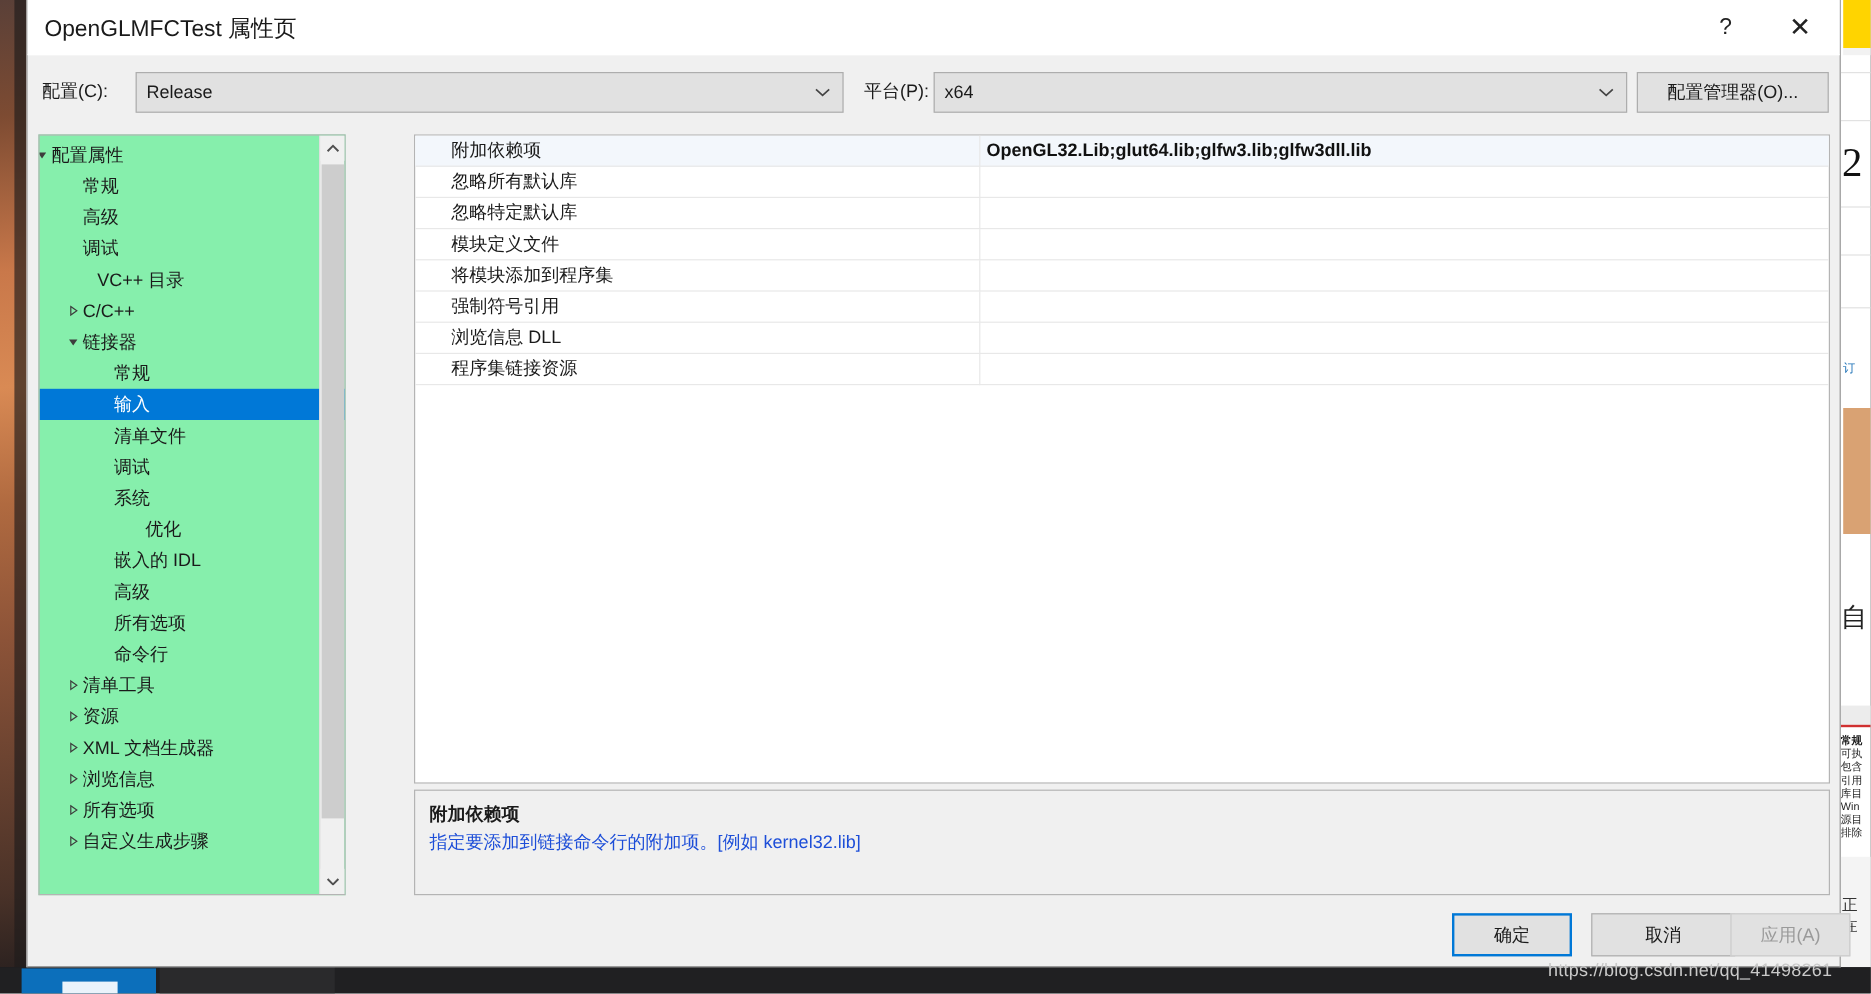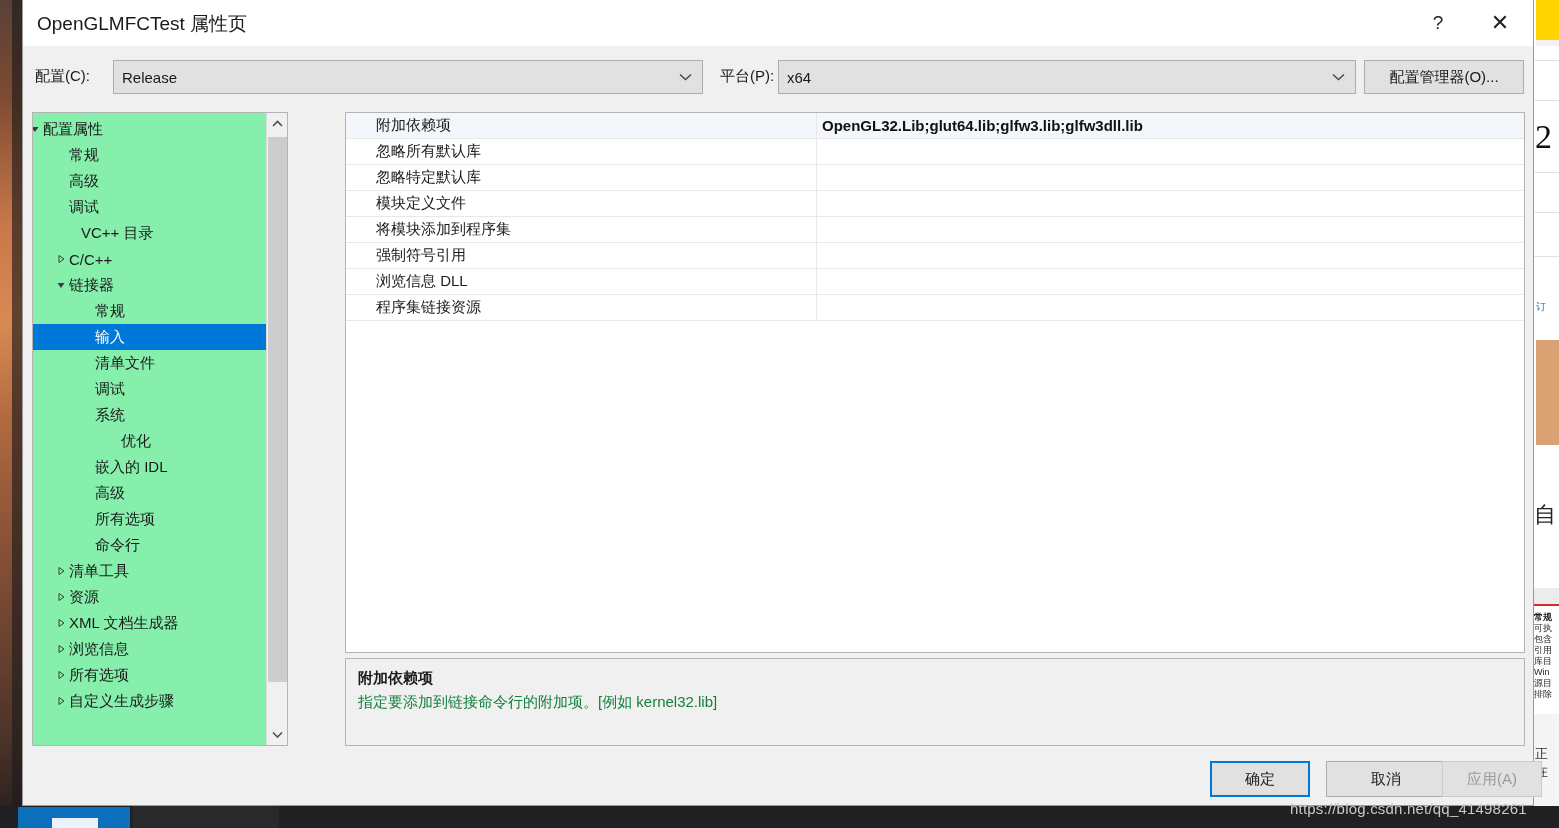--- a/index.html
+++ b/index.html
@@ -236,21 +236,21 @@
     position: absolute; left: 322px; top: 658px;
     width: 1180px; height: 88px;
     background: #f0f0f0;
     border: 1px solid #b4b4b4;
     padding: 10px 12px;
   }
   .desc-title {
     font-size: 15px; font-weight: bold; color: #1a1a1a;
     margin-bottom: 5px;
   }
-  .desc-body { font-size: 15px; color: #15803d; }
+  .desc-body { font-size: 15px; color: #1d4ed8; }
 
   
   .footer-btn {
     position: absolute; top: 761px;
     height: 36px;
     background: #e1e1e1;
     border: 1px solid #adadad;
     font-size: 15px; color: #1a1a1a;
     display: flex; align-items: center; justify-content: center;
     cursor: default;

